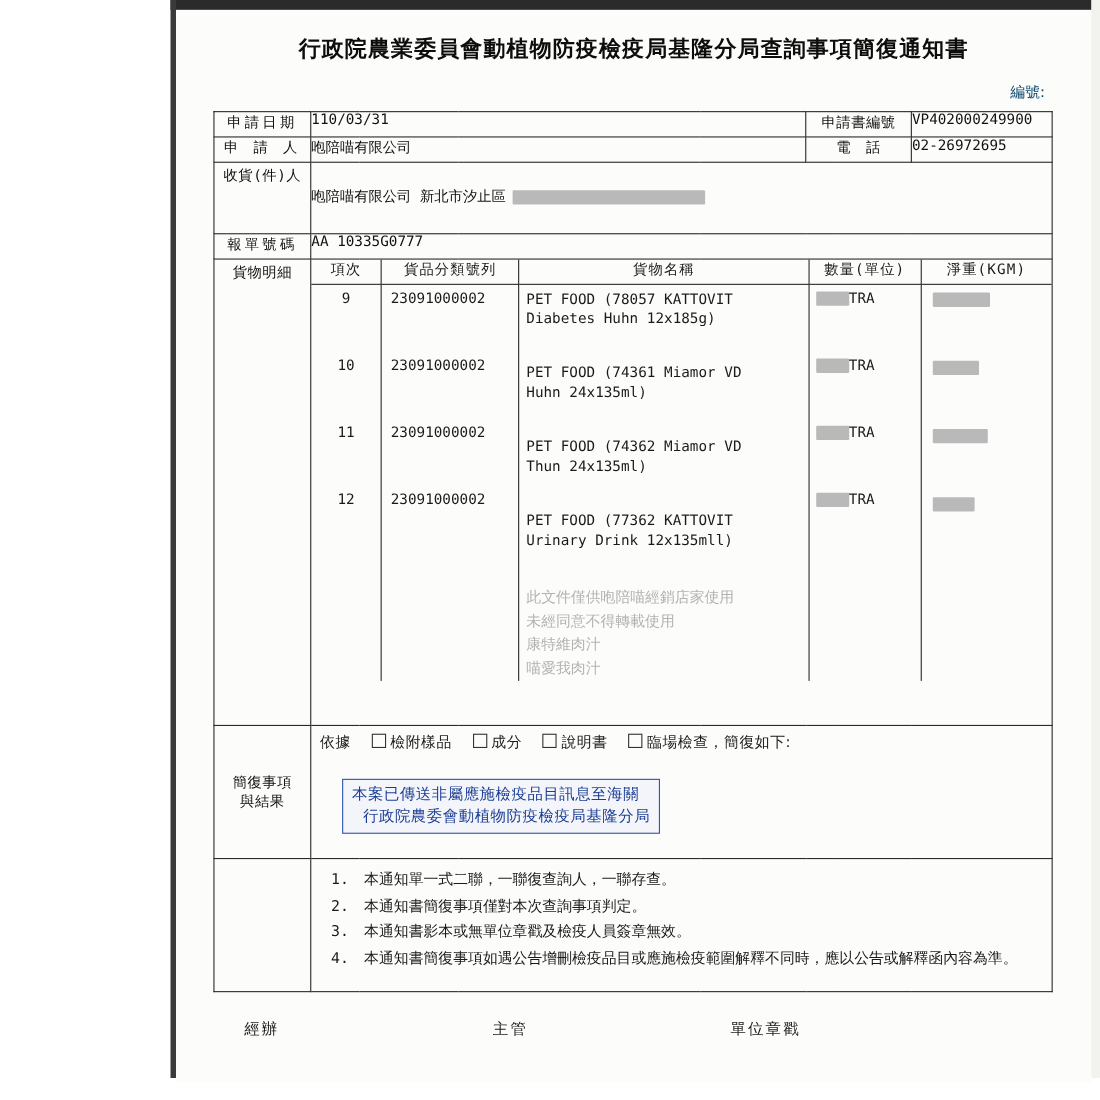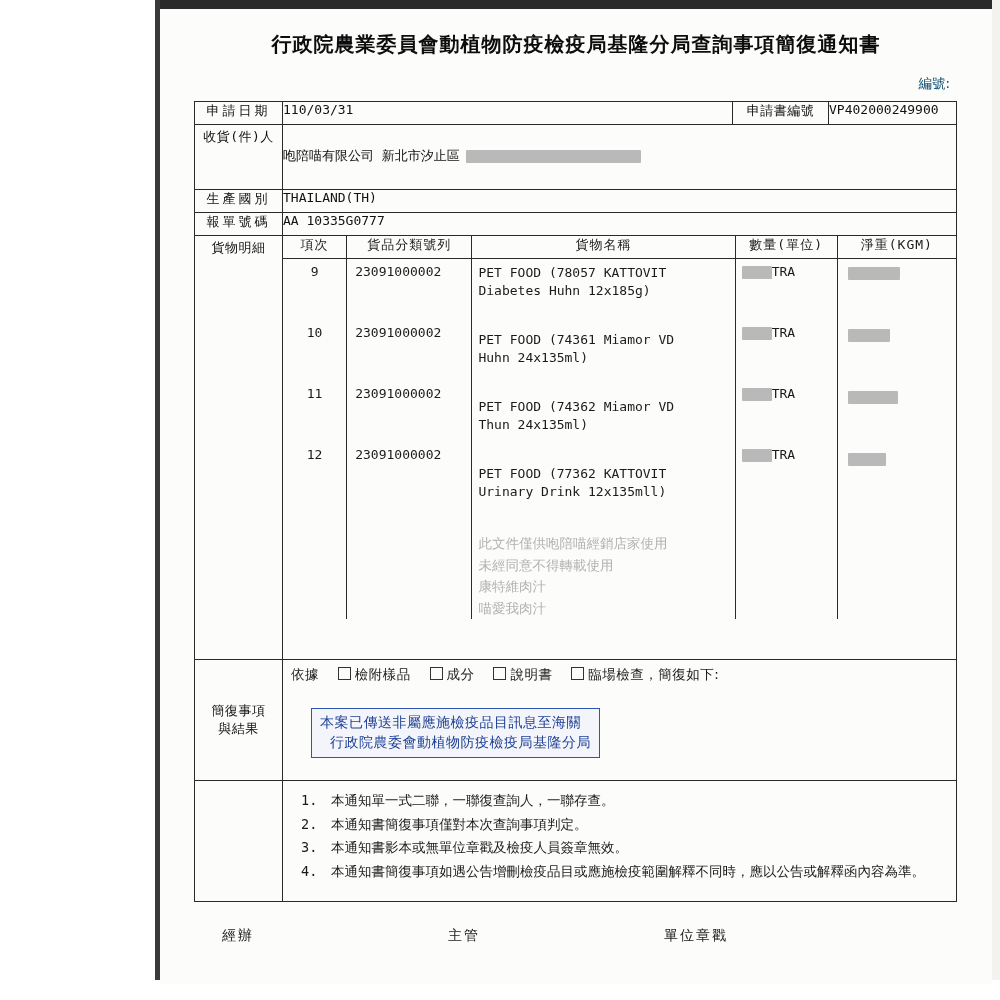--- a/index.html
+++ b/index.html
@@ -272,33 +272,35 @@
       </colgroup>
 
       <tbody>
           <tr>
         <td class="lbl">申請日期</td>
         <td class="val" colspan="4">110/03/31</td>
         <td class="lbl tight" colspan="2">申請書編號</td>
         <td class="val">VP402000249900</td>
       </tr>
 
+      <tr>
+        <td class="lbl">申 請 人</td>
+        <td class="val val-cjk" colspan="4">咆陪喵有限公司</td>
+        <td class="lbl tight" colspan="2">電　話</td>
+        <td class="val">02-26972695</td>
+      </tr>
 
       <tr>
         <td class="lbl tight" style="height:42px; padding-top:3px;">收貨(件)人</td>
         <td class="val val-cjk" colspan="7" style="height:42px; padding-top:22px;">
           <span>咆陪喵有限公司 新北市汐止區</span><span class="redact" style="width:175px; margin-left:6px;"></span>
         </td>
       </tr>
 
 
-      <tr>
-        <td class="lbl">生產國別</td>
-        <td class="val" colspan="7">THAILAND(TH)</td>
-      </tr>
 
       <tr>
         <td class="lbl">報單號碼</td>
         <td class="val" colspan="7">AA  10335G0777</td>
       </tr>
 
       <tr>
         <td class="lbl tight" style="height:420px; padding-top:3px;margin-left:28px;">貨物明細</td>
         <td colspan="7" style="padding:0; height:420px;margin-top:18px;">
           <table class="goods">

